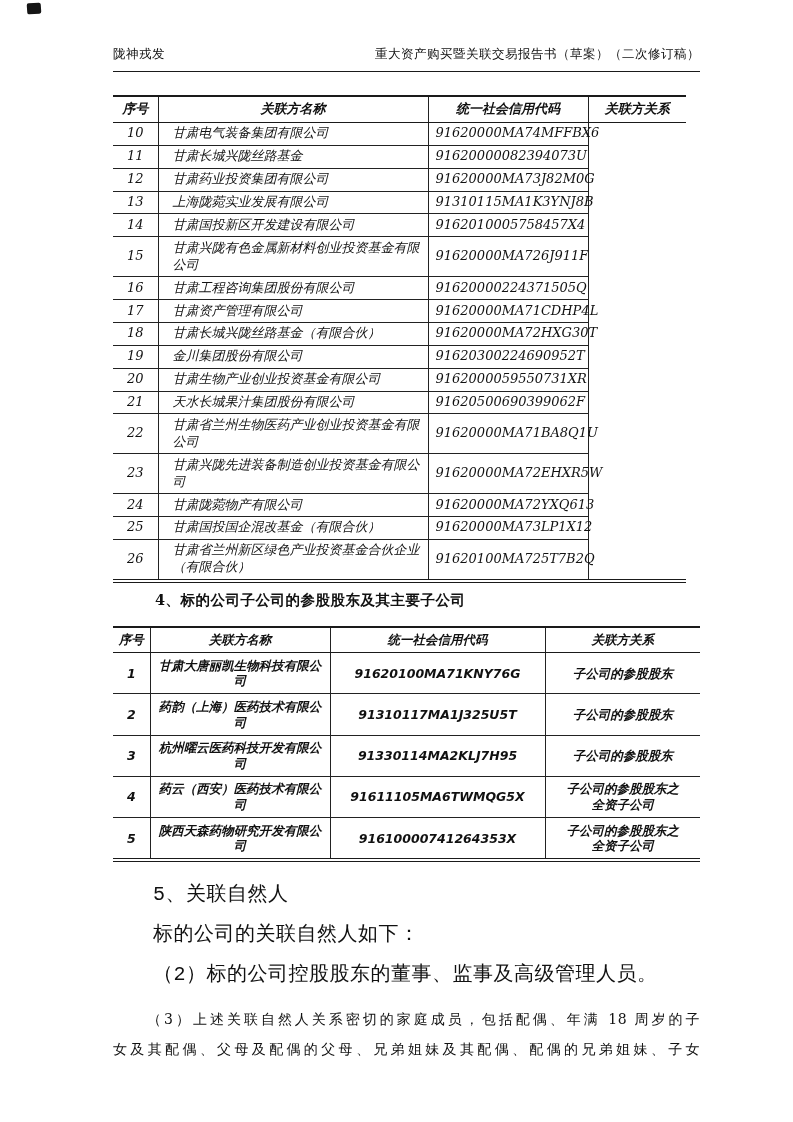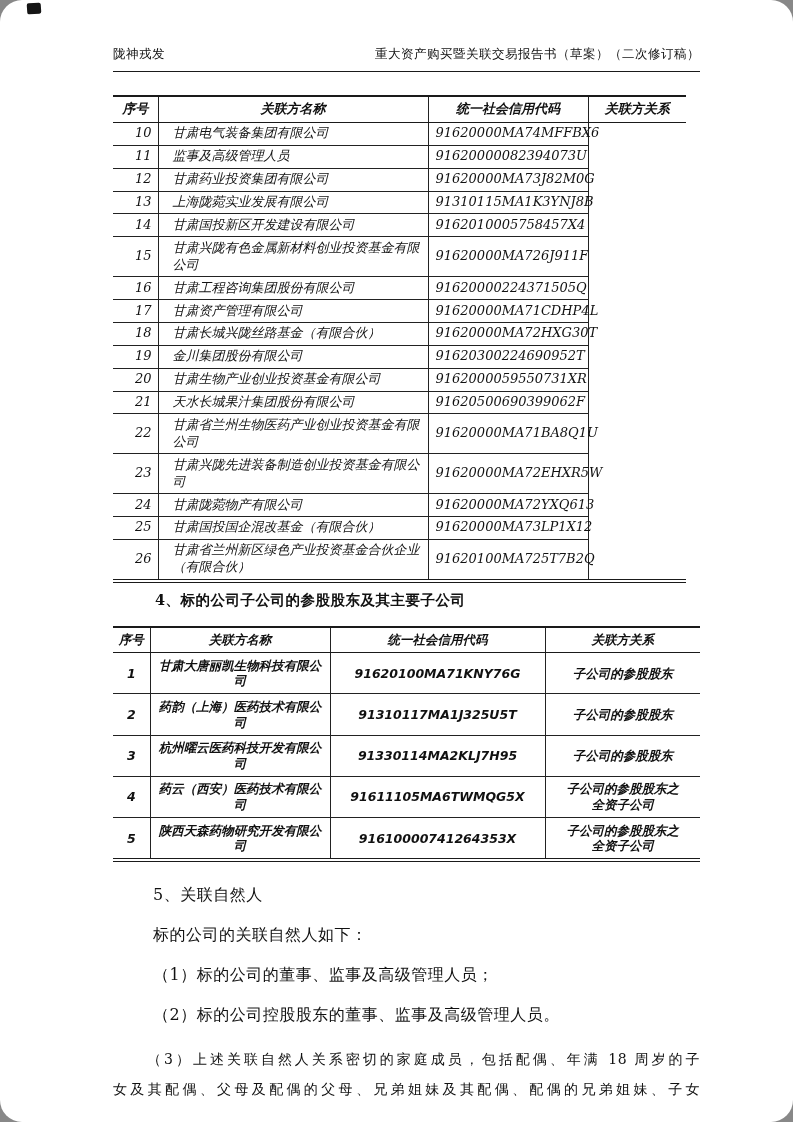--- a/index.html
+++ b/index.html
@@ -6,21 +6,20 @@
   html, body { background: #888; }
   .page {
     position: relative;
     width: 793px; height: 1122px;
     margin: 0 auto;
     background: #ffffff;
     color: #111;
     font-family: "DejaVu Serif", "Liberation Serif", serif;
     overflow: hidden;
     padding: 46px 93px 0 113px;
-    border-radius: 22px;
   }
   .scan-artifact {
     position: absolute; left: 27px; top: 3px;
     width: 14px; height: 11px; background: #151515;
     border-radius: 2px; transform: rotate(-4deg);
   }
   
   .doc-header {
     display: flex; justify-content: space-between; align-items: flex-end;
     font-size: 12.5px; letter-spacing: .5px;
@@ -32,21 +31,21 @@
   .t1 {
     margin-top: 23px; width: 573px;
     font-size: 13px; line-height: 1.3;
     border-top: 2.5px solid #1a1a1a;
     border-bottom: 4px double #1a1a1a;
   }
   .t1 th, .t1 td { border: 1px solid #222; padding: 2.5px 6px; vertical-align: middle; }
   .t1 th { border-bottom: 1.5px solid #1a1a1a; font-weight: bold; text-align: center; padding: 4px 2px; }
   .t1 th:first-child, .t1 td:first-child { border-left: none; }
   .t1 th:last-child { border-right: none; }
-  .t1 .c-no   { text-align: right; }
+  .t1 .c-no   { text-align: center; }
   .t1 .c-name { text-align: left; padding-left: 14px; }
   .t1 .c-code { text-align: right; padding-left: 7px; font-size: 13px; }
   .t1 .c-rel  { border-right: none; border-bottom: none; }
   
   .sec-heading {
     margin-top: 8px; padding-left: 42px;
     font-size: 14.5px; font-weight: bold; letter-spacing: .5px;
   }
   
   .t2 {
@@ -57,21 +56,21 @@
     border-bottom: 4px double #1a1a1a;
   }
   .t2 th, .t2 td { border: 1px solid #222; padding: 4.5px 3px; text-align: center; vertical-align: middle; }
   .t2 th { border-bottom: 1.5px solid #1a1a1a; }
   .t2 th:first-child, .t2 td:first-child { border-left: none; }
   .t2 th:last-child, .t2 td:last-child { border-right: none; }
   .t2 .c-rel2 { white-space: pre-line; }
   
   .para {
     margin-top: 22px; padding-left: 40px;
-    font-size: 16px; line-height: 18px; letter-spacing: .5px;
+    font-size: 20px; line-height: 18px; letter-spacing: .5px; font-family: Liberation Mono, monospace;
   }
   .para.first { margin-top: 24px; }
   .para3 { margin-top: 20px; font-size: 14px; letter-spacing: .5px; }
   .para3 .jline {
     line-height: 30px;
     text-align: justify; text-align-last: justify;
   }
   .para3 .jline.indent { text-indent: 34px; }
 </style>
 </head>
@@ -102,21 +101,21 @@
     </thead>
     <tbody>
       <tr>
         <td class="c-no">10</td>
         <td class="c-name">甘肃电气装备集团有限公司</td>
         <td class="c-code">91620000MA74MFFBX6</td>
         <td class="c-rel" rowspan="17"></td>
       </tr>
       <tr>
           <td class="c-no">11</td>
-          <td class="c-name">监事及高级管理人员</td>
+          <td class="c-name">甘肃长城兴陇丝路基金</td>
           <td class="c-code">91620000082394073U</td>
         </tr>
       <tr>
           <td class="c-no">12</td>
           <td class="c-name">甘肃药业投资集团有限公司</td>
           <td class="c-code">91620000MA73J82M0G</td>
         </tr>
       <tr>
           <td class="c-no">13</td>
           <td class="c-name">上海陇菀实业发展有限公司</td>
@@ -238,20 +237,19 @@
           <td>陕西天森药物研究开发有限公司</td>
           <td>91610000741264353X</td>
           <td class="c-rel2">子公司的参股股东之
 全资子公司</td>
         </tr>
     </tbody>
   </table>
 
   <div class="para first">5、关联自然人</div>
   <div class="para">标的公司的关联自然人如下：</div>
-  <div class="para">（1）标的公司的董事、监事及高级管理人员；</div>
   <div class="para">（2）标的公司控股股东的董事、监事及高级管理人员。</div>
   <div class="para3">
     <div class="jline indent">（3）上述关联自然人关系密切的家庭成员，包括配偶、年满 18 周岁的子</div>
     <div class="jline">女及其配偶、父母及配偶的父母、兄弟姐妹及其配偶、配偶的兄弟姐妹、子女</div>
   </div>
 
 </div>
 
 </body></html>

